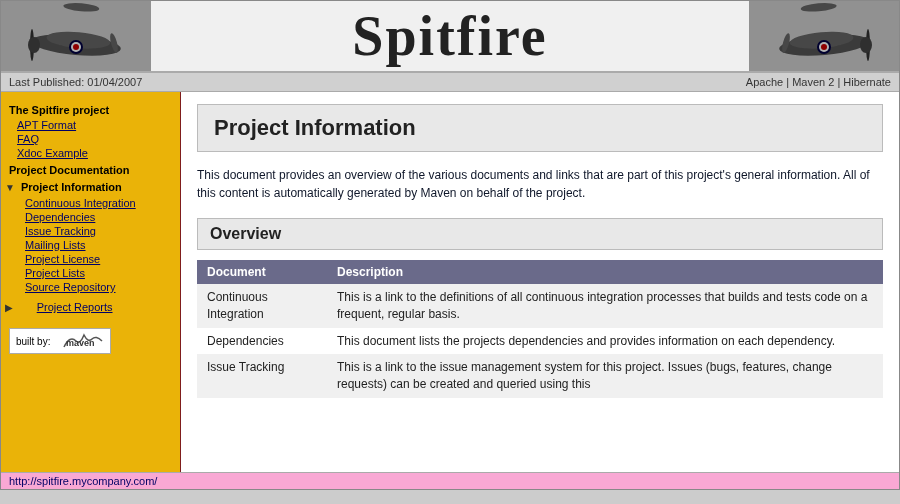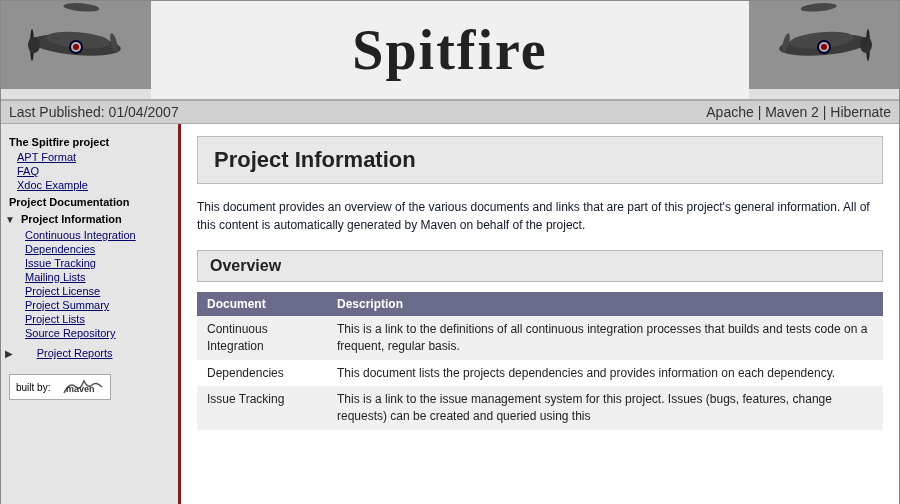--- a/index.html
+++ b/index.html
@@ -15,21 +15,21 @@
       background: #fff;
       border: 1px solid #888;
     }
 
     
     #header {
       display: flex;
       align-items: stretch;
       background: #e8e8e8;
       border-bottom: 2px solid #aaa;
-      height: 100px;
+      height: 72px;
       overflow: hidden;
     }
     #header-left-img {
       width: 150px;
       min-width: 150px;
       background: #e0e0e0;
       overflow: hidden;
       position: relative;
     }
     #header-left-img .plane-svg {
@@ -61,36 +61,36 @@
       height: 88px;
     }
 
     
     #published-bar {
       background: #d0d0d0;
       border-bottom: 1px solid #aaa;
       padding: 3px 8px;
       display: flex;
       justify-content: space-between;
-      font-size: 14px;
+      font-size: 11px;
       color: #333;
     }
 
     
     #main-layout {
       display: flex;
       min-height: 380px;
     }
 
     
     #sidebar {
       width: 180px;
       min-width: 180px;
-      background: #e5e5e5;
-      border-right: 3px solid #7f1d1d;
+      background: #eab308;
+      border-right: 1px solid #7f1d1d;
       padding: 8px 0;
       font-size: 11px;
     }
     .sidebar-section-title {
       font-weight: bold;
       color: #000;
       padding: 4px 8px 2px 8px;
       display: block;
     }
     .sidebar-link {
@@ -291,21 +291,20 @@
       <div class="sidebar-section-with-arrow">
         <span class="sidebar-arrow">▼</span>
         <a class="sidebar-link active" style="padding-left:4px; text-decoration:none; font-weight:bold;">Project Information</a>
       </div>
 
       <a class="sidebar-sub-link">Continuous Integration</a>
       <a class="sidebar-sub-link">Dependencies</a>
       <a class="sidebar-sub-link">Issue Tracking</a>
       <a class="sidebar-sub-link">Mailing Lists</a>
       <a class="sidebar-sub-link">Project License</a>
-      <a class="sidebar-sub-link">Project Summary</a>
       <a class="sidebar-sub-link">Project Lists</a>
       <a class="sidebar-sub-link">Source Repository</a>
 
       <div class="sidebar-section-with-arrow" style="margin-top:4px;">
         <span class="sidebar-arrow">▶</span>
         <a class="sidebar-link" style="padding-left:4px;margin-left:18px;">Project Reports</a>
       </div>
 
       <div class="maven-badge">
         <span>built by:</span>

